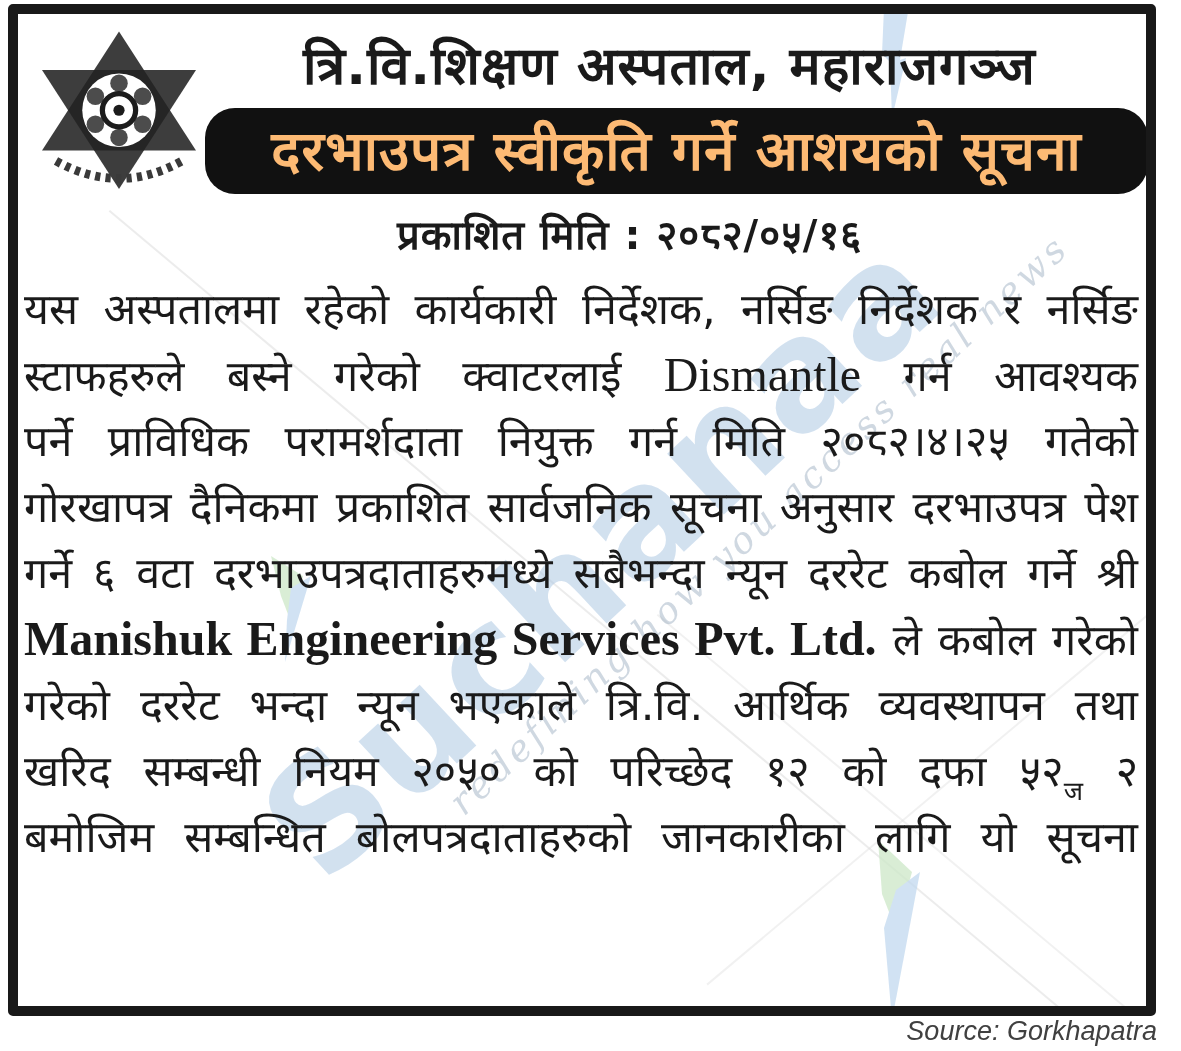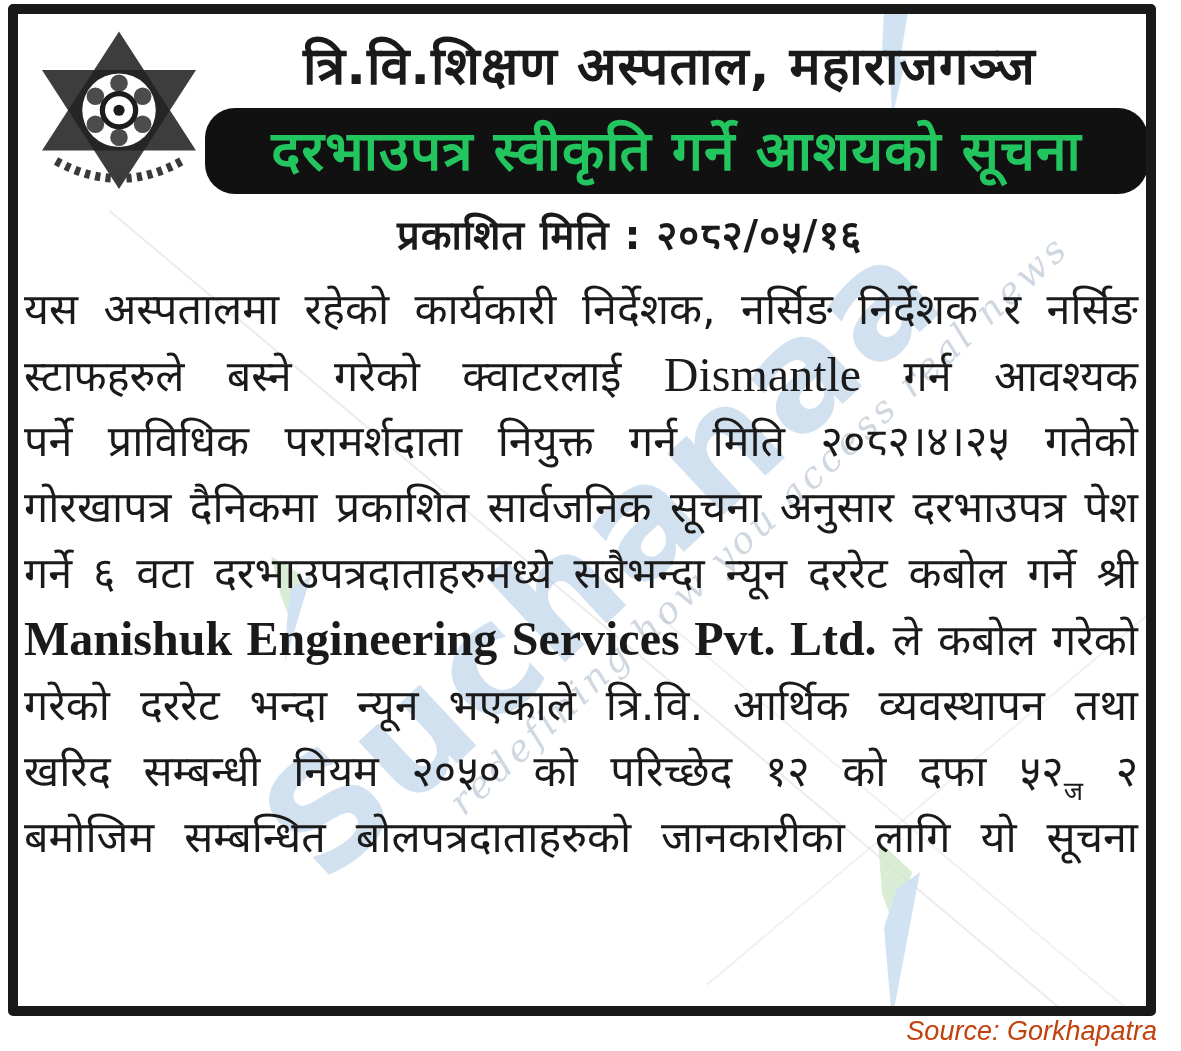--- a/index.html
+++ b/index.html
@@ -17,31 +17,31 @@
           margin:-26px 0 0 150px;font-family:"DejaVu Serif",serif;}
   .bolt{position:absolute;opacity:.75;}
   .scanline{position:absolute;height:2px;background:#dcdcdc;opacity:.55;transform-origin:0 0;}
   
   .content{position:absolute;inset:0;z-index:2;}
   .logo{position:absolute;left:12px;top:14px;width:178px;height:182px;}
   .org-title{margin:18px 10px 0 185px;text-align:center;font-size:52px;font-weight:bold;
              letter-spacing:1px;line-height:68px;}
   .banner{margin:8px -2px 0 187px;height:86px;background:#111111;border-radius:30px;
           display:flex;align-items:center;justify-content:center;}
-  .banner-text{color:#22c55e;font-size:55px;font-weight:bold;letter-spacing:1px;padding-bottom:6px;}
+  .banner-text{color:#fdba74;font-size:55px;font-weight:bold;letter-spacing:1px;padding-bottom:6px;}
   .pub-date{margin:12px 0 0 95px;text-align:center;font-size:40px;font-weight:bold;letter-spacing:1px;}
   .notice-body{margin:15px 8px 16px 6px;}
   .bline{font-size:43px;line-height:66px;height:66px;text-align:justify;text-align-last:justify;
          text-justify:inter-word;white-space:nowrap0;}
   .bline.last{text-align-last:left;}
   .lat{font-family:"Liberation Serif","DejaVu Serif",serif;font-size:48px;}
   .lat.b{font-weight:bold;font-family:Liberation Serif, serif;}
   .subref{font-size:26px;vertical-align:-14px;line-height:0;}
   .source-line{position:absolute;right:24px;top:1016px;font-size:27px;font-style:italic;
-               color:#c2410c;font-family:"Liberation Sans","DejaVu Sans",sans-serif;z-index:3;}
+               color:#404040;font-family:"Liberation Sans","DejaVu Sans",sans-serif;z-index:3;}
 </style>
 </head>
 <body>
 
 <div class="stage">
   <div class="sheet">
 
     <div class="wm-layer">
       <div class="scanline" style="left:92px;top:196px;width:1400px;transform:rotate(40deg);"></div>
       <div class="scanline" style="left:640px;top:600px;width:800px;transform:rotate(40deg);opacity:.4;"></div>

